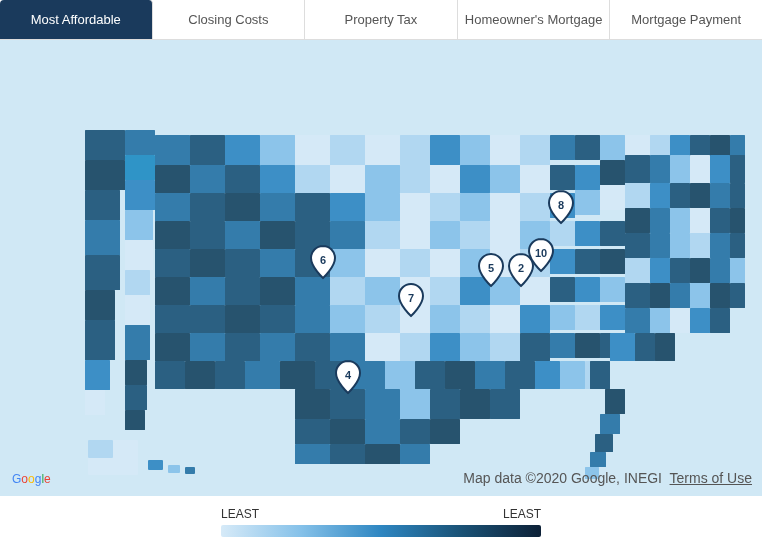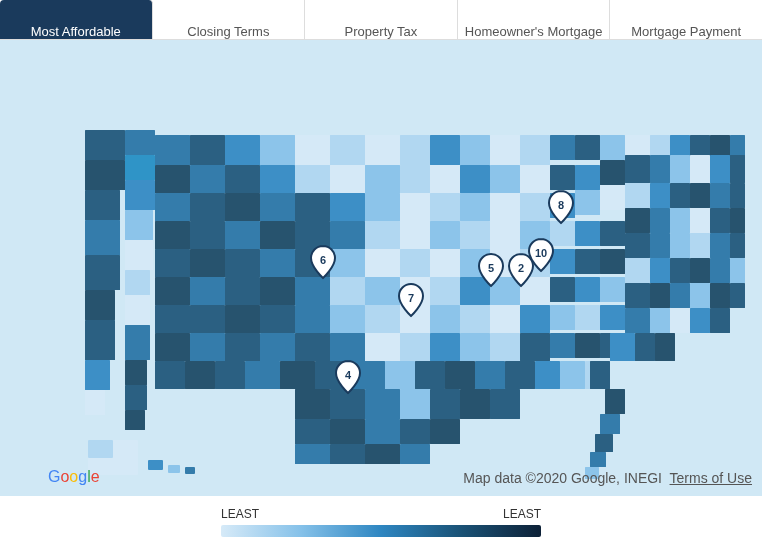--- a/index.html
+++ b/index.html
@@ -9,21 +9,21 @@
     .tab-bar {
       display: flex;
       align-items: stretch;
       height: 40px;
       background: #fff;
       border-bottom: 1px solid #ddd;
     }
     .tab {
       flex: 1;
       display: flex;
-      align-items: flex-end;
+      align-items: center;
       justify-content: center;
       font-size: 13px;
       cursor: pointer;
       border-right: 1px solid #ddd;
       color: #555;
       background: #fff;
     }
     .tab:last-child { border-right: none; }
     .tab.active {
       background: #1a3a5c;
@@ -45,23 +45,22 @@
       position: absolute;
       top: 0; left: 0;
       width: 100%; height: 100%;
     }
 
     
     .google-logo {
       position: absolute;
       bottom: 10px;
       left: 12px;
-      font-size: 16px;
+      font-size: 12px;
       color: #888;
-      margin-left: 36px;
     }
     .google-logo span.g { color: #4285F4; }
     .google-logo span.o1 { color: #EA4335; }
     .google-logo span.o2 { color: #FBBC05; }
     .google-logo span.g2 { color: #4285F4; }
     .google-logo span.l { color: #34A853; }
     .google-logo span.e { color: #EA4335; }
 
     
     .map-attribution {
@@ -102,21 +101,21 @@
     }
   </style>
 </head>
 <body>
 
 <div class="tab-bar">
   <div class="tab active">
     <span>Most Affordable</span>
   </div>
   <div class="tab">
-    <span>Closing Terms</span>
+    <span>Closing Costs</span>
   </div>
   <div class="tab">
     <span>Property Tax</span>
   </div>
   <div class="tab">
     <span>Homeowner's Mortgage</span>
   </div>
   <div class="tab">
     <span>Mortgage Payment</span>
   </div>

